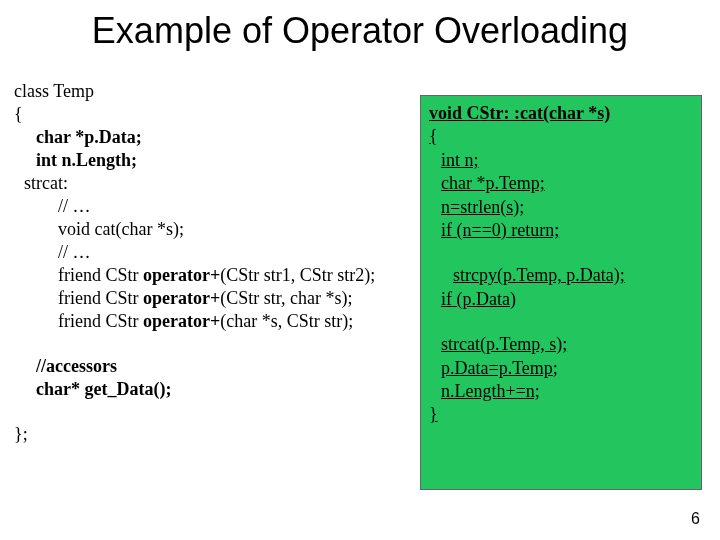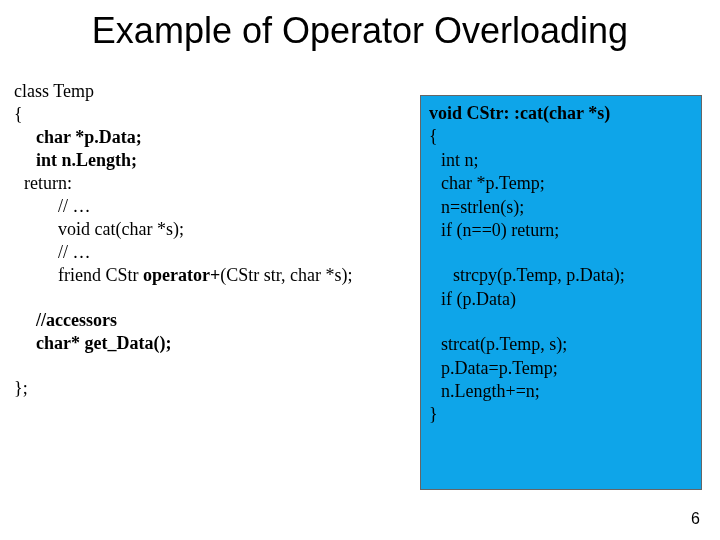--- a/index.html
+++ b/index.html
@@ -35,27 +35,28 @@
     font-size: 18px;
     line-height: 1.28;
     color: #000;
   }
   .right-col {
     position: absolute;
     left: 420px;
     top: 95px;
     width: 282px;
     height: 395px;
-    background: #0ea5e9;
+    background: #22c55e;
     border: 1px solid #666;
     box-sizing: border-box;
     padding: 6px 8px 6px 8px;
     font-size: 18px;
     line-height: 1.3;
     color: #000;
+    text-decoration: underline;
   }
   .pagenum {
     position: absolute;
     right: 20px;
     bottom: 12px;
     font-family: Arial, Helvetica, sans-serif;
     font-size: 16px;
     color: #000;
   }
   .ind1 { padding-left: 22px; font-weight: bold; }
@@ -67,25 +68,27 @@
 
 <div class="slide">
 
   <div class="title">Example of Operator Overloading</div>
 
   <div class="left-col">
     <div>class Temp</div>
     <div>{</div>
     <div class="ind1">char *p.Data;</div>
     <div class="ind1">int n.Length;</div>
-    <div style="padding-left:10px">return:</div>
+    <div style="padding-left:10px">strcat:</div>
     <div class="ind2">// …</div>
     <div class="ind2">void cat(char *s);</div>
     <div class="ind2">// …</div>
+    <div class="ind2"><span>friend CStr </span><b>operator+</b><span>(CStr str1, CStr str2);</span></div>
     <div class="ind2"><span>friend CStr </span><b>operator+</b><span>(CStr str, char *s);</span></div>
+    <div class="ind2"><span>friend CStr </span><b>operator+</b><span>(char *s, CStr str);</span></div>
     <div style="height:22px"></div>
     <div class="ind1">//accessors</div>
     <div class="ind1">char* get_Data();</div>
     <div style="height:22px"></div>
     <div>};</div>
   </div>
 
   <div class="right-col">
     <div><b>void CStr: :cat(char *s)</b></div>
     <div>{</div>

